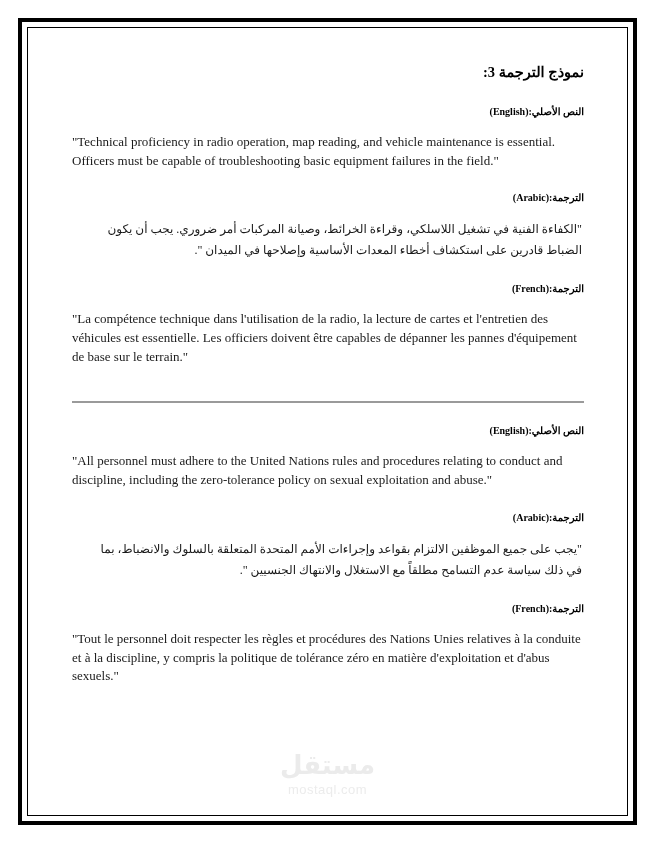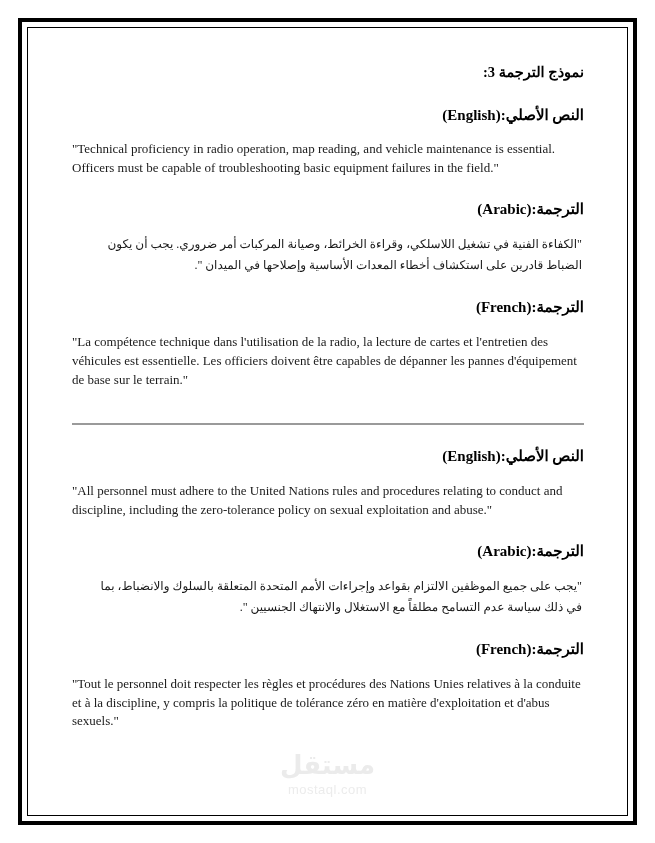--- a/index.html
+++ b/index.html
@@ -59,21 +59,21 @@
     color: #000000;
     margin: 0 0 0 0;
     padding-top: 12px;
     line-height: 1.5;
   }
 
   .field-label {
     direction: rtl;
     text-align: right;
     font-weight: bold;
-    font-size: 15px;
+    font-size: 10px;
     color: #000000;
     line-height: 1.5;
     margin-top: 20px;
   }
 
   
   .body-ltr {
     direction: ltr;
     text-align: left;
     font-size: 13px;

